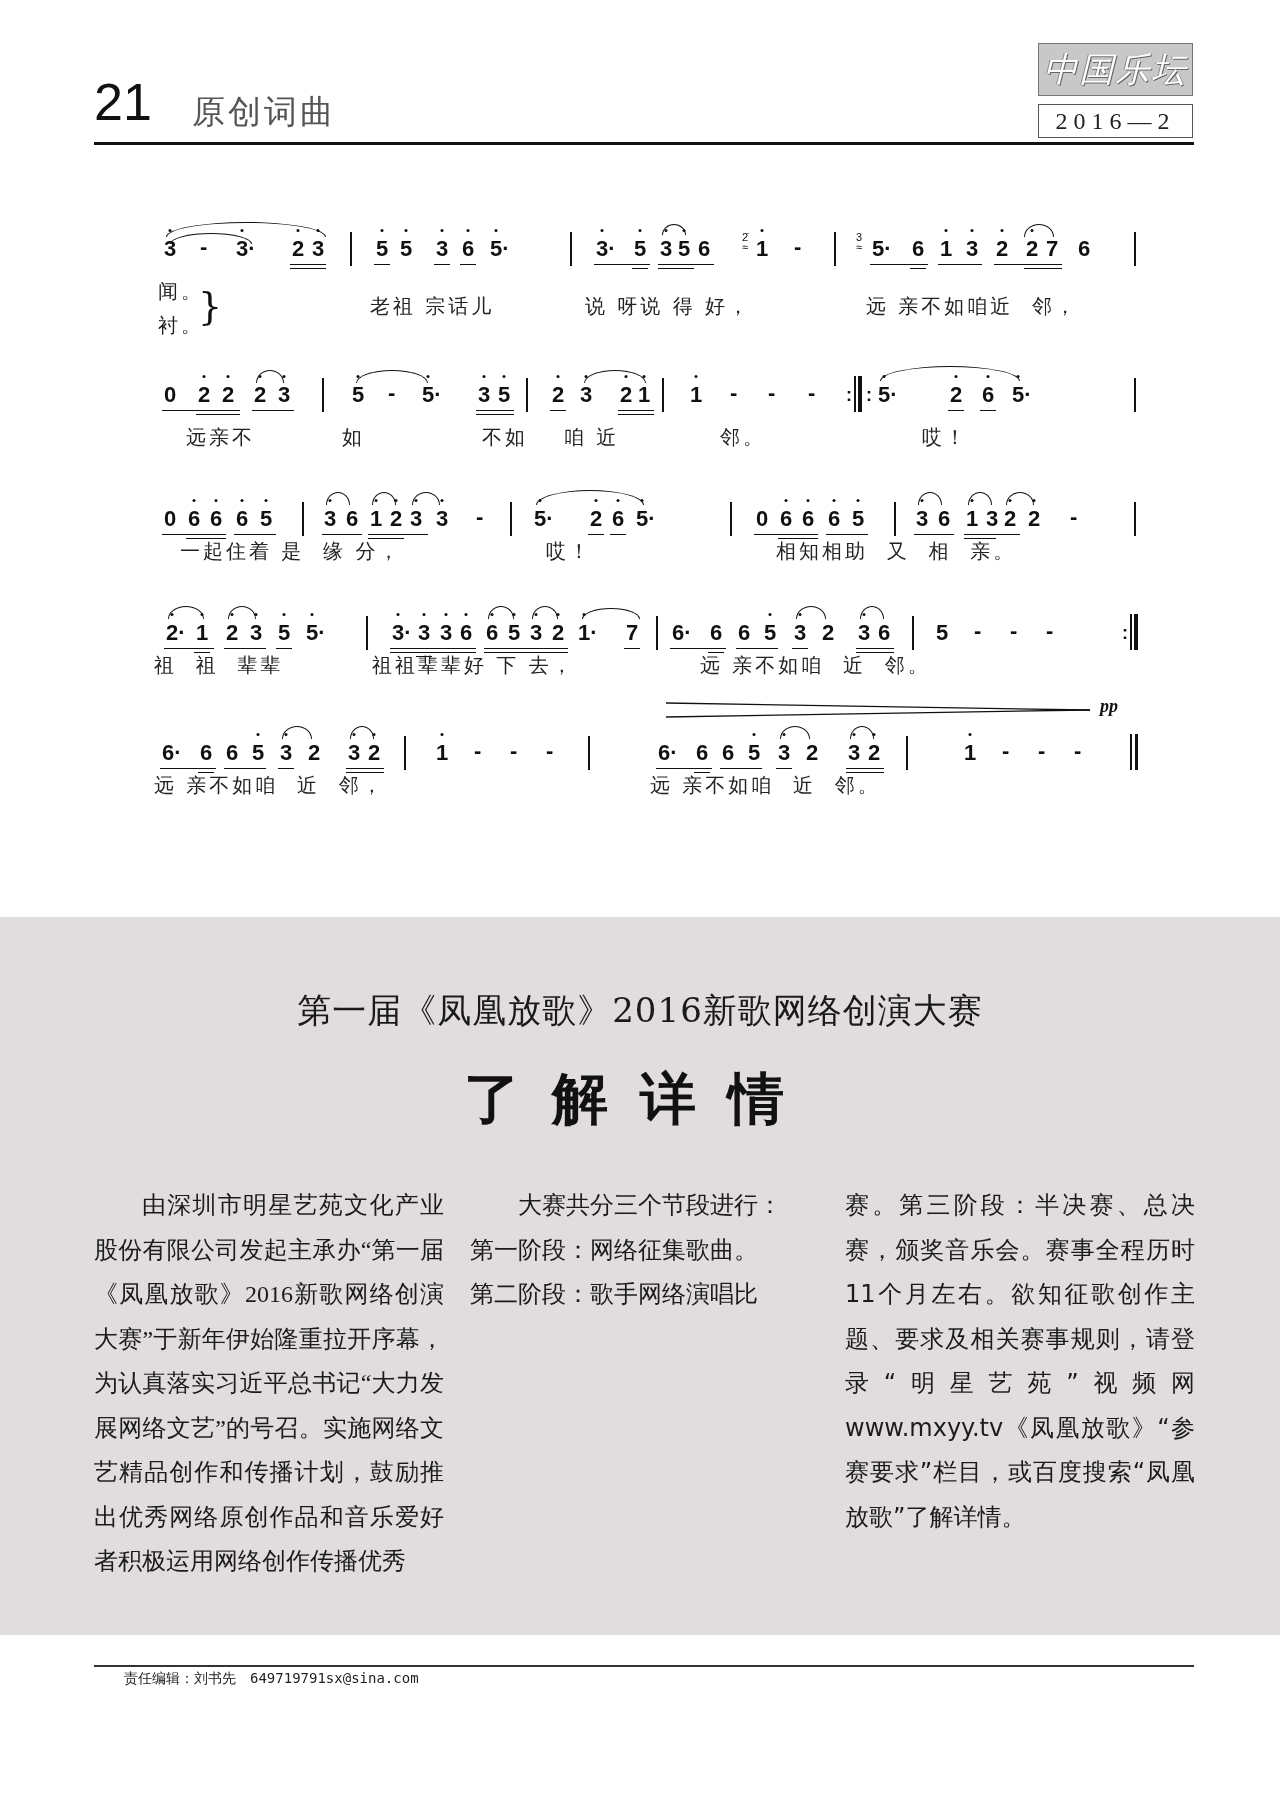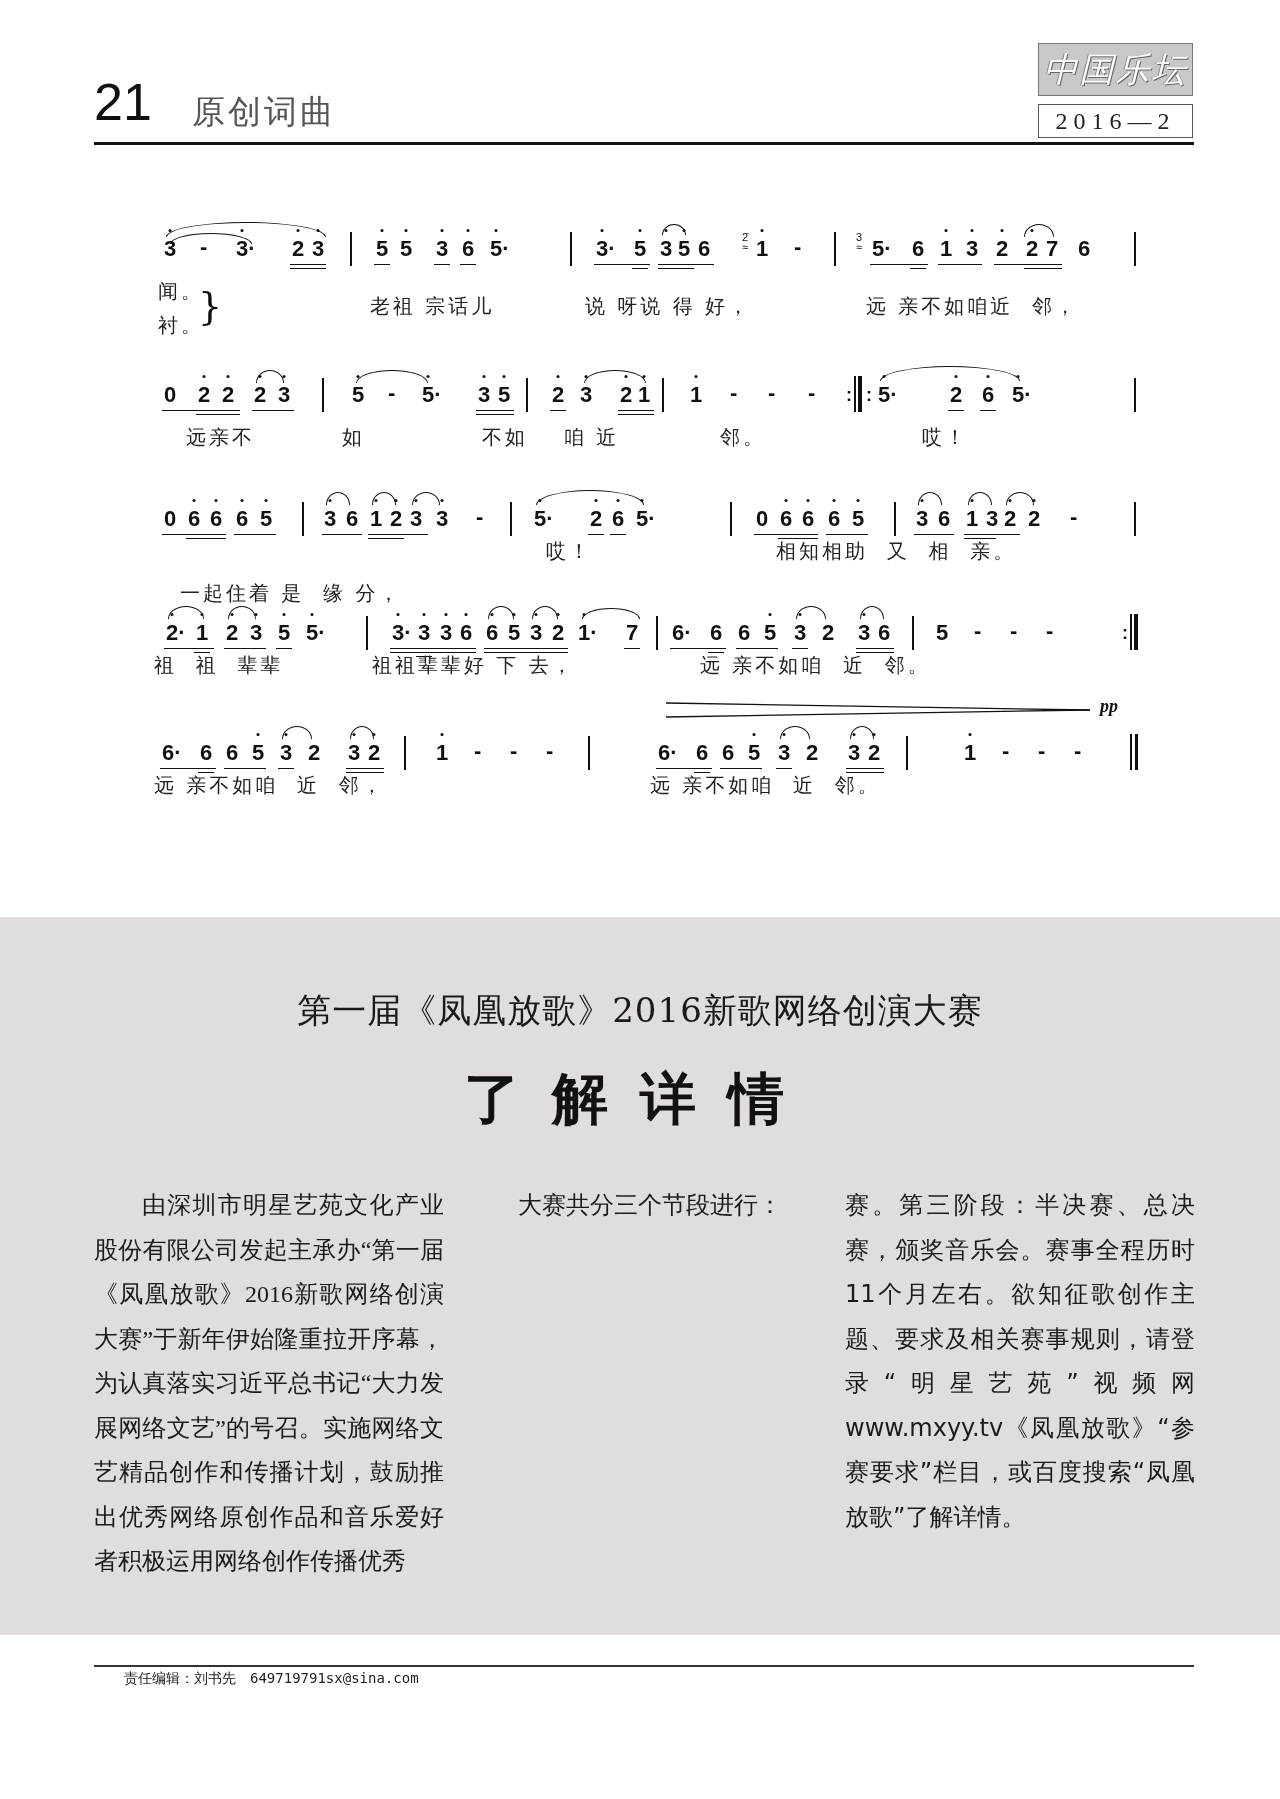--- a/index.html
+++ b/index.html
@@ -224,21 +224,21 @@
     <div class="n" style="left:806px;top:6px;">1<span class="dot-above"></span></div>
     <div class="n" style="left:826px;top:6px;">3</div>
     <div class="slur" style="left:846px;top:-8px;width:26px;height:12px;"></div>
     <div class="n" style="left:844px;top:6px;">2<span class="dot-above"></span></div>
     <div class="n" style="left:868px;top:6px;">2<span class="dot-above"></span></div>
     <div class="ul" style="left:804px;top:34px;width:56px;"></div>
     <div class="ul" style="left:804px;top:38px;width:32px;"></div>
     <div class="n" style="left:910px;top:4px;">-</div>
     <div class="bar" style="left:974px;top:2px;"></div>
   </div>
-  <div class="lyr" style="left:180px;top:538px;margin-top:42px;">一起住着 是  缘 分，</div>
+  <div class="lyr" style="left:180px;top:538px;">一起住着 是  缘 分，</div>
   <div class="lyr" style="left:546px;top:538px;">哎！</div>
   <div class="lyr" style="left:776px;top:538px;">相知相助  又  相  亲。</div>
 
   <div class="line" style="top:614px;">
     <div class="slur" style="left:8px;top:-8px;width:34px;height:12px;"></div>
     <div class="n" style="left:6px;top:6px;">2·<span class="dot-above" style="left:30%"></span></div>
     <div class="n" style="left:36px;top:6px;">1<span class="dot-above"></span></div>
     <div class="ul" style="left:4px;top:34px;width:50px;"></div>
     <div class="ul" style="left:34px;top:38px;width:16px;"></div>
     <div class="slur" style="left:68px;top:-8px;width:26px;height:12px;"></div>
@@ -357,20 +357,22 @@
 
 <div class="ad"></div>
 <div class="ad-sub">第一届《凤凰放歌》2016新歌网络创演大赛</div>
 <div class="ad-title">了解详情</div>
 
 <div class="ad-col" style="left:94px;">
   <p class="indent">由深圳市明星艺苑文化产业股份有限公司发起主承办“第一届《凤凰放歌》2016新歌网络创演大赛”于新年伊始隆重拉开序幕，为认真落实习近平总书记“大力发展网络文艺”的号召。实施网络文艺精品创作和传播计划，鼓励推出优秀网络原创作品和音乐爱好者积极运用网络创作传播优秀</p>
 </div>
 <div class="ad-col" style="left:470px;">
   <p class="indent">大赛共分三个节段进行：</p>
+  <p>第一阶段：网络征集歌曲。</p>
+  <p>第二阶段：歌手网络演唱比</p>
 </div>
 <div class="ad-col" style="left:845px;">
   <p>赛。第三阶段：半决赛、总决赛，颁奖音乐会。赛事全程历时11个月左右。欲知征歌创作主题、要求及相关赛事规则，请登录“明星艺苑”视频网www.mxyy.tv《凤凰放歌》“参赛要求”栏目，或百度搜索“凤凰放歌”了解详情。</p>
 </div>
 
 <div class="footer-rule"></div>
 <div class="footer">
   <span>责任编辑：刘书先</span><span>649719791sx@sina.com</span>
 </div>
 

